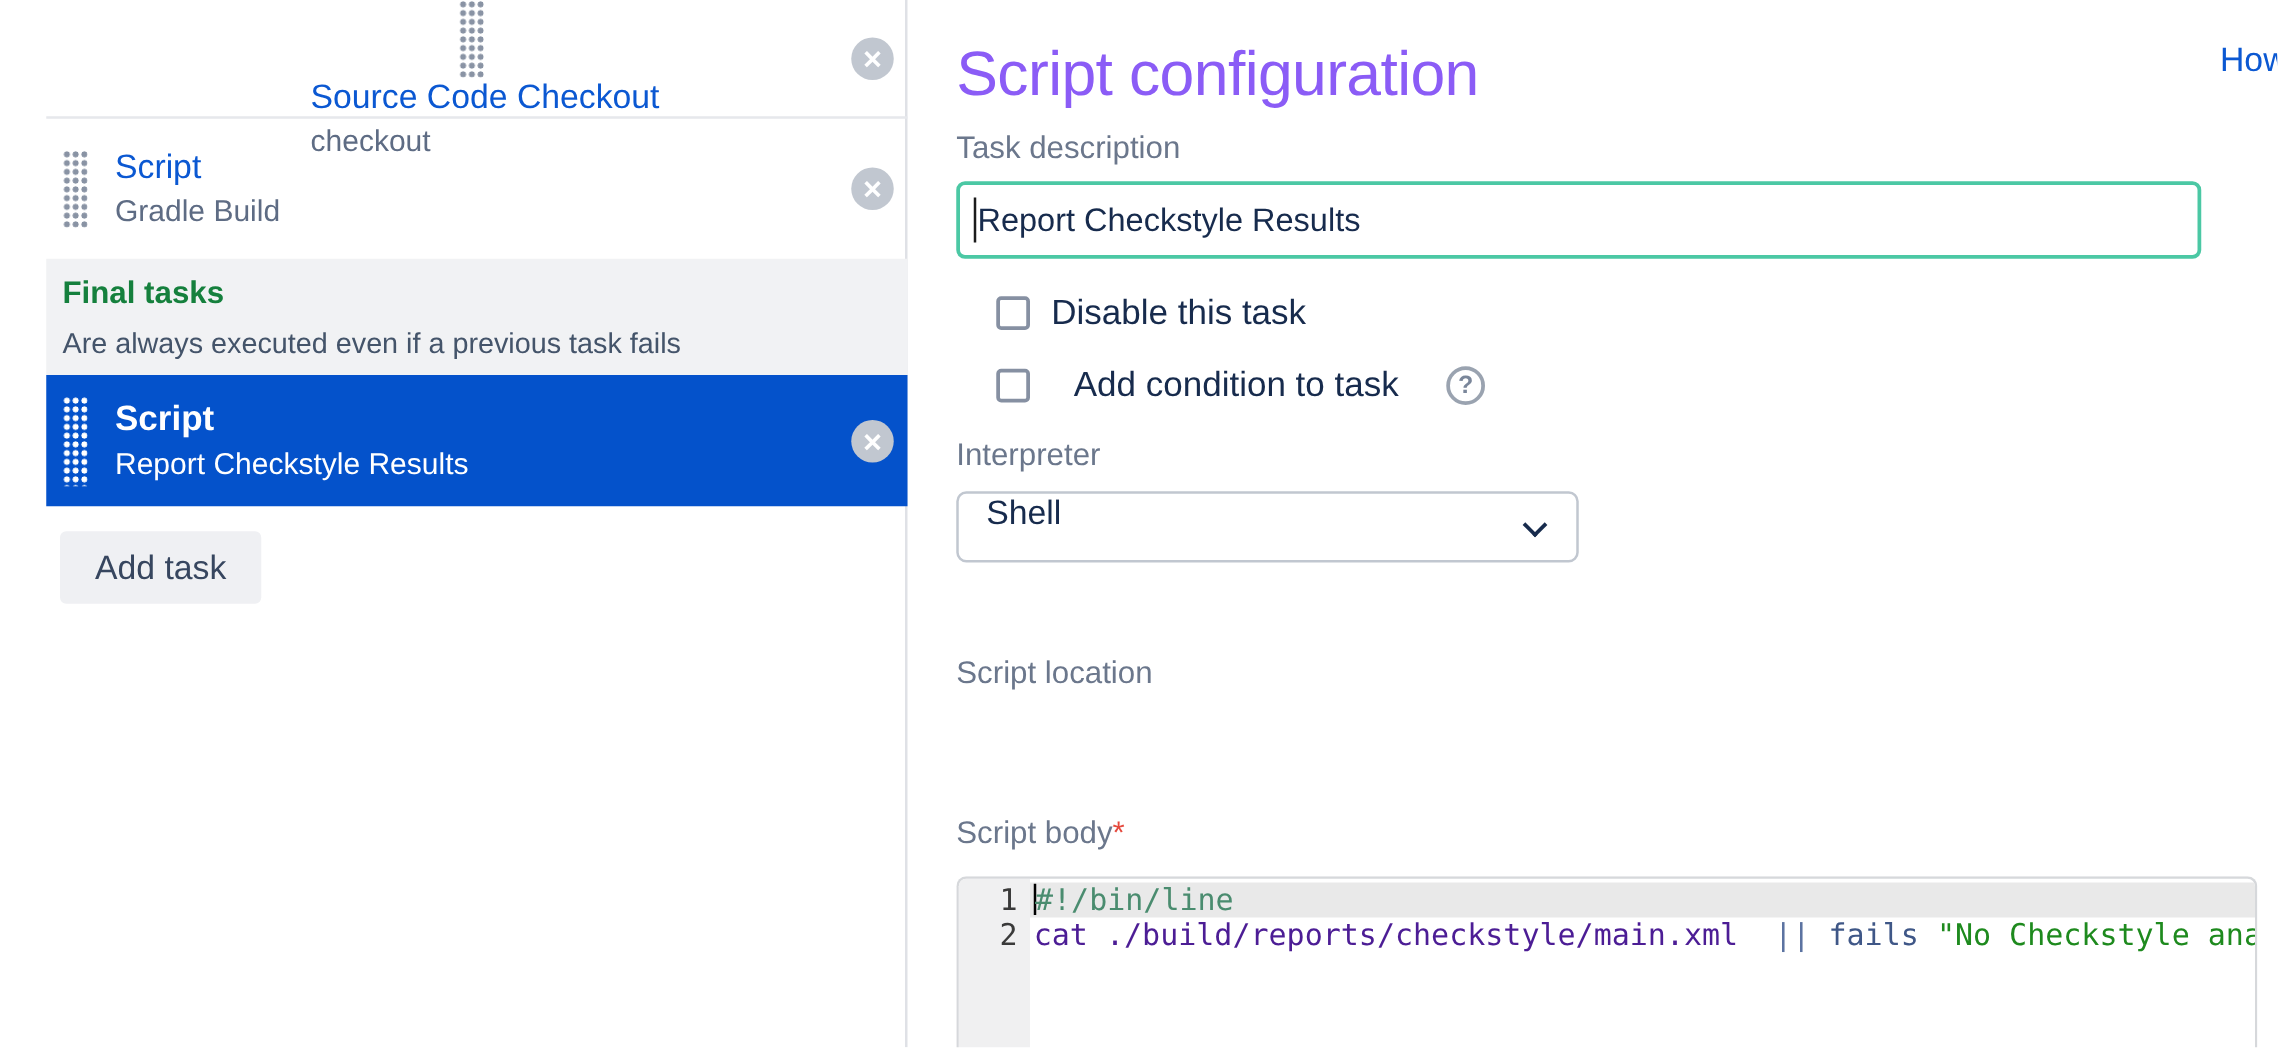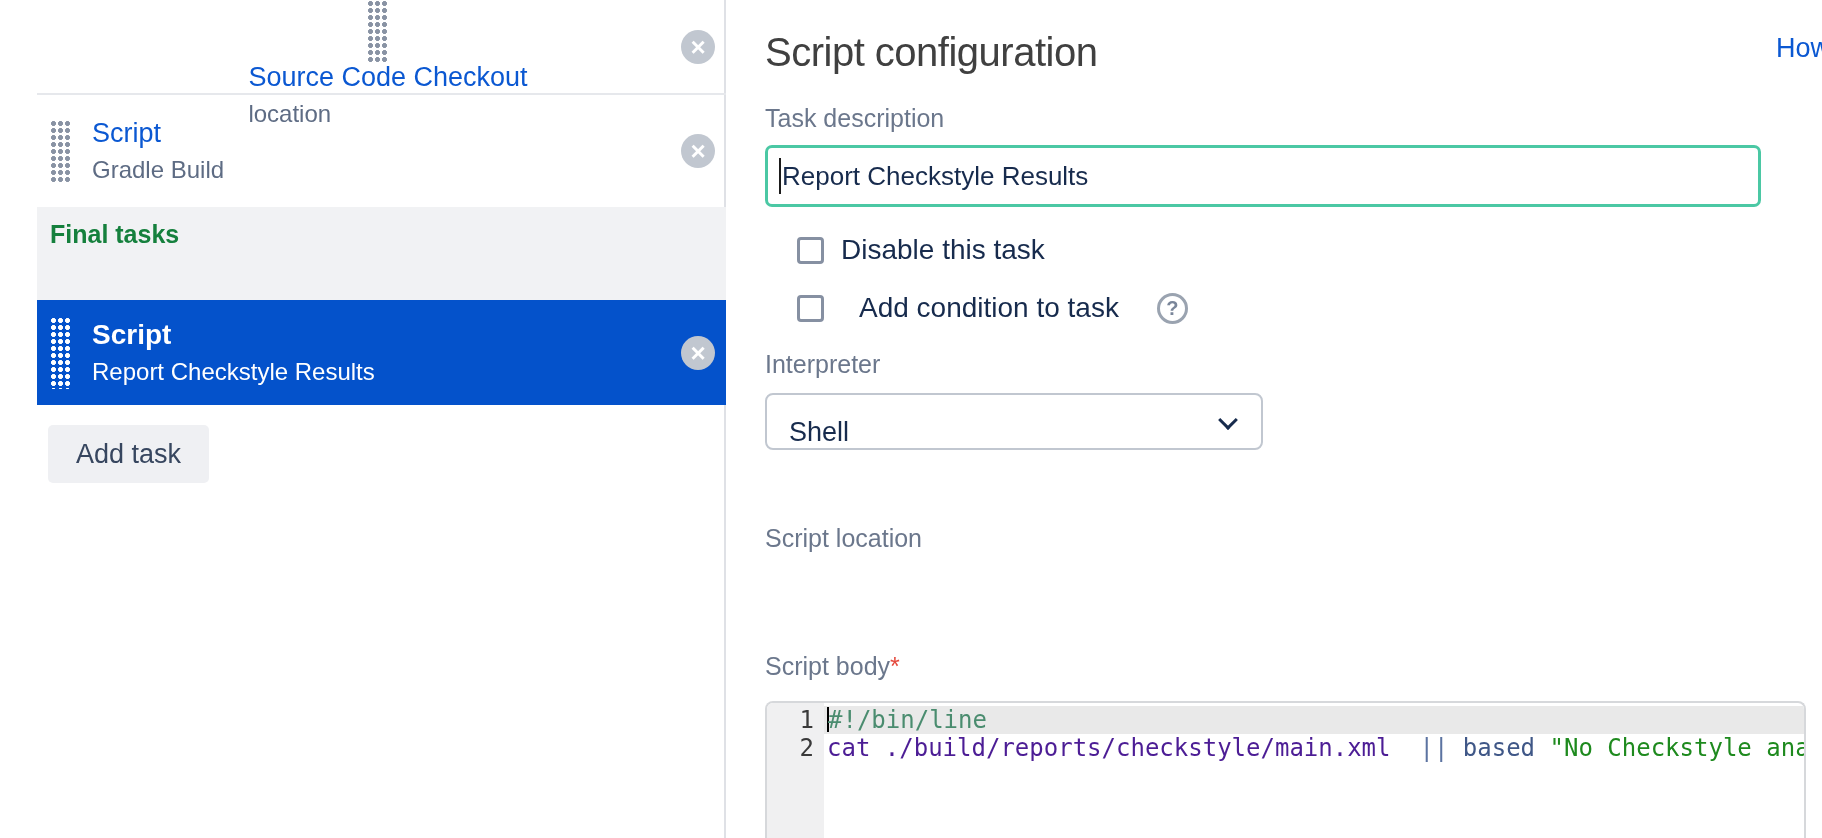--- a/index.html
+++ b/index.html
@@ -45,22 +45,22 @@
   .ft-desc    { font-size:23px; color:#44546A; margin-top:12px; }
   .add-task {
     position:absolute; left:48px; top:425px; height:58px; padding:0 28px;
     background:#EFF0F3; color:#37465F; border:none; border-radius:5px;
     font-size:27px; cursor:pointer; font-family:"Liberation Sans", sans-serif;
   }
 
   
   .panel { position:absolute; left:728px; top:0; width:1094px; height:838px; }
   .panel-heading {
-    position:absolute; left:37px; top:30px; font-size:40px; font-weight:500;
-    color:#404040; letter-spacing:-0.5px;
+    position:absolute; left:37px; top:30px; font-size:50px; font-weight:500;
+    color:#8b5cf6; letter-spacing:-0.5px;
   }
   .help-link {
     position:absolute; left:1048px; top:33px; font-size:27px; color:#0B58D2;
     text-decoration:none; white-space:nowrap; cursor:pointer;
   }
   .lbl { position:absolute; left:37px; font-size:25px; color:#6B778C; }
   #lbl-desc { top:104px; }
   #lbl-interpreter { top:350px; }
   #lbl-location { top:524px; }
   #lbl-body { top:652px; }
@@ -85,21 +85,21 @@
   .help-icon {
     width:31px; height:31px; border:3px solid #9AA3B0; border-radius:50%;
     color:#7A869A; font-size:20px; font-weight:bold;
     display:flex; align-items:center; justify-content:center; cursor:pointer;
     margin-left:3px;
   }
 
   .select {
     position:absolute; left:37px; width:498px; height:57px;
     border:2px solid #C1C7D0; border-radius:8px; background:#ffffff;
-    display:flex; align-items:flex-end; padding:0 22px; cursor:pointer;
+    display:flex; align-items:flex-start; padding:0 22px; cursor:pointer;
     font-size:27px; color:#172B4D;
   }
   #select-interpreter { top:393px; }
   #select-location { top:568px; }
   .chev {
     position:absolute; right:26px; top:18px; width:14px; height:14px;
     border-right:3px solid #172B4D; border-bottom:3px solid #172B4D;
     transform:rotate(45deg);
   }
   .helper { position:absolute; left:37px; top:468px; font-size:25px; color:#6B778C; }
@@ -125,40 +125,41 @@
 
 <div id="app">
 
   <aside class="sidebar">
     <div class="tasklist">
 
       <div class="task-item i1">
         <div class="drag"></div>
         <div class="task-text">
           <a class="task-title">Source Code Checkout</a>
-          <div class="task-sub">location</div>
+          <div class="task-sub">checkout</div>
         </div>
         <button class="close-btn">
           <span>×</span>
         </button>
       </div>
 
       <div class="task-item i2">
         <div class="drag"></div>
         <div class="task-text">
           <a class="task-title">Script</a>
           <div class="task-sub">Gradle Build</div>
         </div>
         <button class="close-btn">
           <span>×</span>
         </button>
       </div>
 
       <div class="final-tasks">
         <div class="ft-heading">Final tasks</div>
+        <div class="ft-desc">Are always executed even if a previous task fails</div>
       </div>
 
       <div class="task-item i3">
         <div class="drag"></div>
         <div class="task-text">
           <a class="task-title">Script</a>
           <div class="task-sub">Report Checkstyle Results</div>
         </div>
         <button class="close-btn">
           <span>×</span>
@@ -203,19 +204,19 @@
 
     <div class="editor">
       <div class="gutter-bg"></div>
       <div class="code-lines">
         <div class="line line-active">
           <span class="ln">1</span>
           <span class="code"><span class="cursor"></span><span class="tok" style="color:#4A8C6F">#!/bin/line</span></span>
         </div>
         <div class="line">
           <span class="ln">2</span>
-          <span class="code"><span class="tok" style="color:#4c1d95">cat ./build/reports/checkstyle/main.xml</span><span class="tok">  </span><span class="tok" style="color:#5C73A1">||</span><span class="tok"> </span><span class="tok" style="color:#3F5787">based</span><span class="tok"> </span><span class="tok" style="color:#1E8A1E">"No Checkstyle analy</span></span>
+          <span class="code"><span class="tok" style="color:#4c1d95">cat ./build/reports/checkstyle/main.xml</span><span class="tok">  </span><span class="tok" style="color:#5C73A1">||</span><span class="tok"> </span><span class="tok" style="color:#3F5787">fails</span><span class="tok"> </span><span class="tok" style="color:#1E8A1E">"No Checkstyle analy</span></span>
         </div>
       </div>
     </div>
   </main>
 
 </div>
 
 </body></html>

